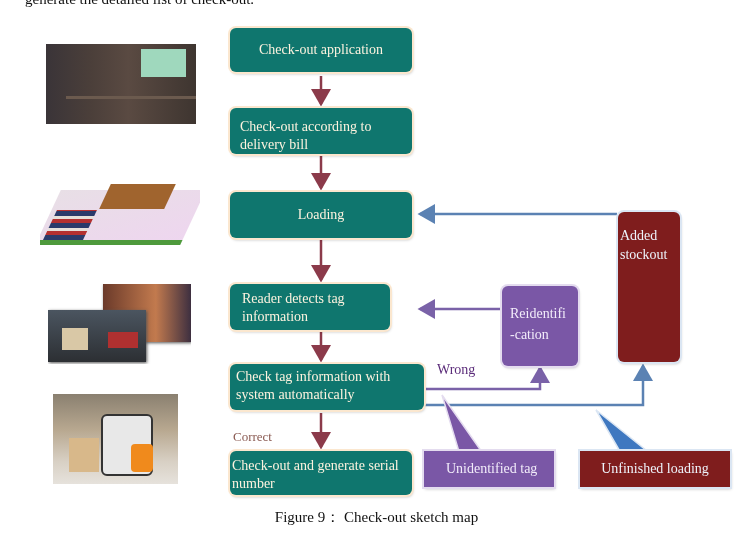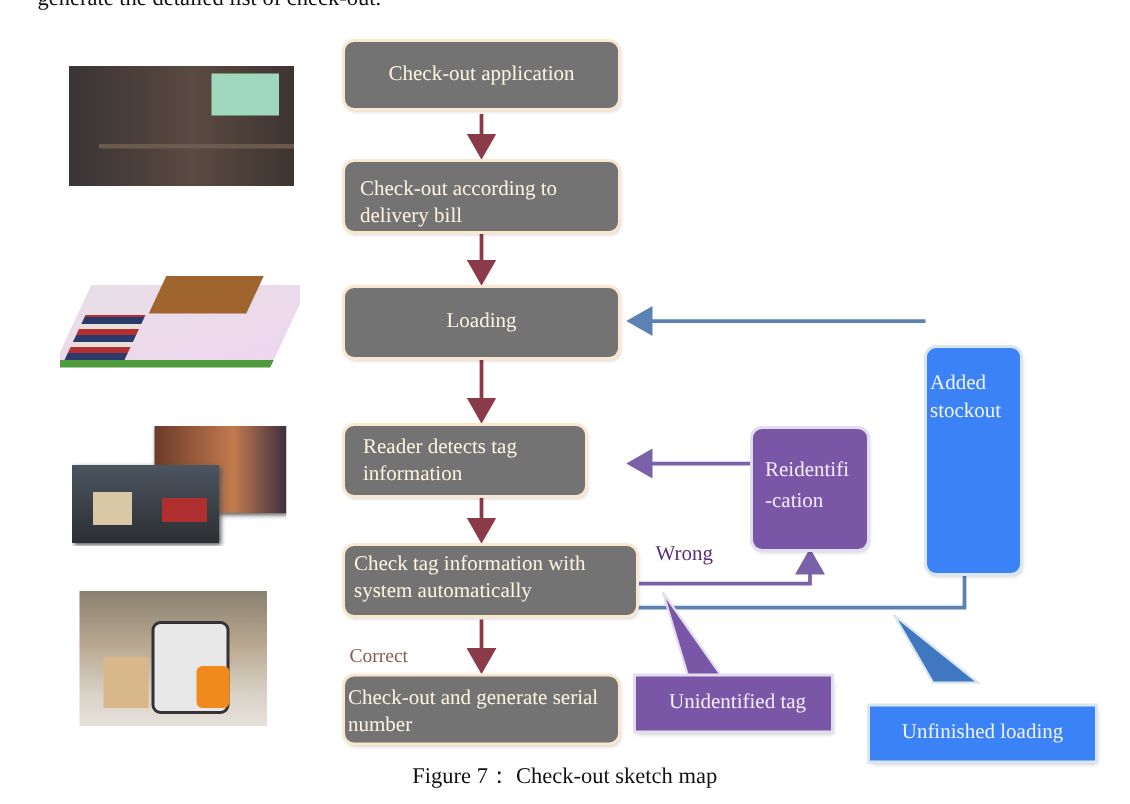--- a/index.html
+++ b/index.html
@@ -1,22 +1,22 @@
 <!DOCTYPE html>
 <html><head>
 <meta charset="utf-8">
 <style>
   html, body { margin:0; padding:0; background:#ffffff; }
   body { width:753px; height:536px; position:relative; overflow:hidden; font-family:"Liberation Serif", "DejaVu Serif", serif; }
   .intro { position:absolute; left:25px; top:-9px; font-size:15px; color:#111; white-space:nowrap; }
   .photo { position:absolute; overflow:hidden; }
   .box { position:absolute; border-radius:6px; color:#fdf3df; font-size:14px; line-height:18px; box-shadow:0 0 0 2px #fbe7cf, 1px 2px 3px rgba(0,0,0,0.25); }
-  .orange { background:#737373; }
+  .orange { background:#0f766e; }
   .purple { background:#7a57a6; color:#f2ecfa; box-shadow:0 0 0 2px #e4dcef, 1px 2px 3px rgba(0,0,0,0.25); }
-  .blue { background:#3b82f6; color:#eef3fb; box-shadow:0 0 0 2px #dbe6f3, 1px 2px 3px rgba(0,0,0,0.25);margin-top:20px; }
+  .blue { background:#7f1d1d; color:#eef3fb; box-shadow:0 0 0 2px #dbe6f3, 1px 2px 3px rgba(0,0,0,0.25); }
   .lbl { position:absolute; font-size:14px; white-space:nowrap; }
   .caption { position:absolute; left:0; width:753px; top:508px; text-align:center; font-size:15px; color:#111; }
   svg.conn { position:absolute; left:0; top:0; }
 </style>
 </head>
 <body>
 
 <div class="intro">generate the detailed list of check-out.</div>
 
 <div class="photo" style="left:46px;top:44px;width:150px;height:80px;background:linear-gradient(90deg,#3a3438 0%,#4b3f3a 30%,#5a4a42 55%,#3e3530 100%);">
@@ -95,13 +95,13 @@
 <div class="box purple" style="left:424px;top:451px;width:130px;height:36px;border-radius:0;display:flex;align-items:center;padding-left:22px;box-sizing:border-box;">
   <span>Unidentified tag</span>
 </div>
 <div class="box blue" style="left:580px;top:451px;width:150px;height:36px;border-radius:0;display:flex;align-items:center;justify-content:center;">
   <span>Unfinished loading</span>
 </div>
 
 <div class="lbl" style="left:437px;top:362px;color:#5b2c7a;">Wrong</div>
 <div class="lbl" style="left:233px;top:429px;color:#8a5a52;font-size:13px;">Correct</div>
 
-<div class="caption">Figure 7： Check-out sketch map</div>
+<div class="caption">Figure 9： Check-out sketch map</div>
 
 </body></html>

